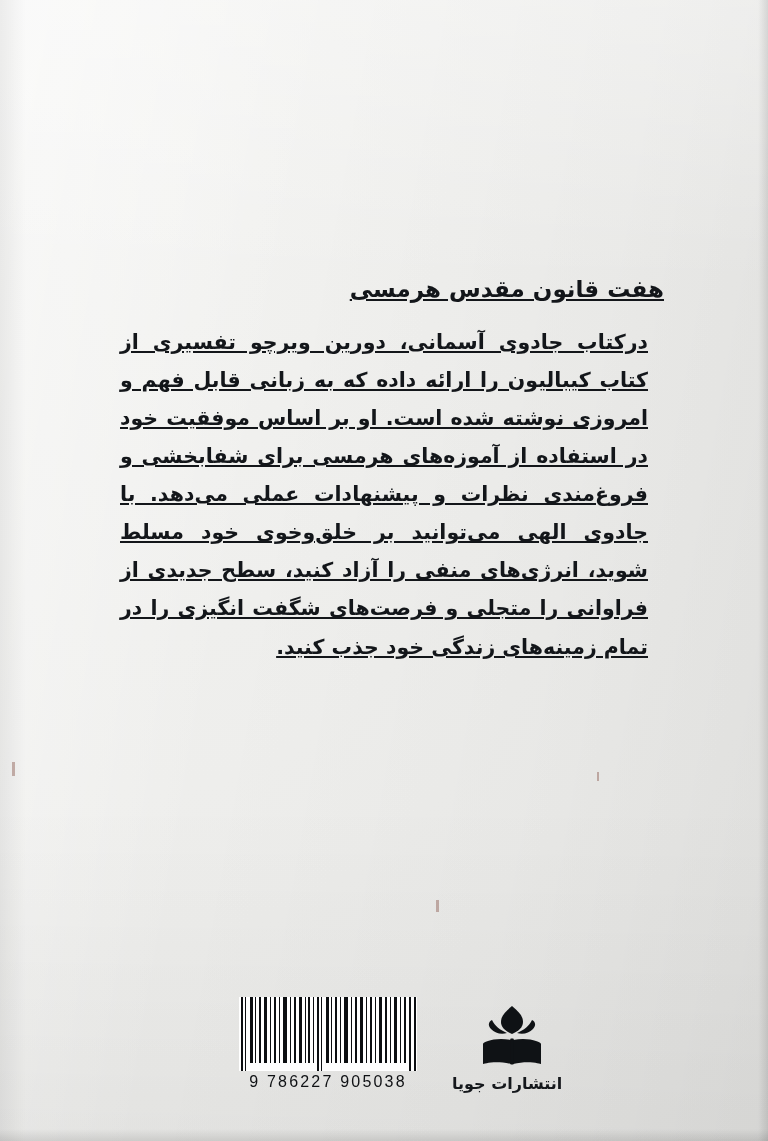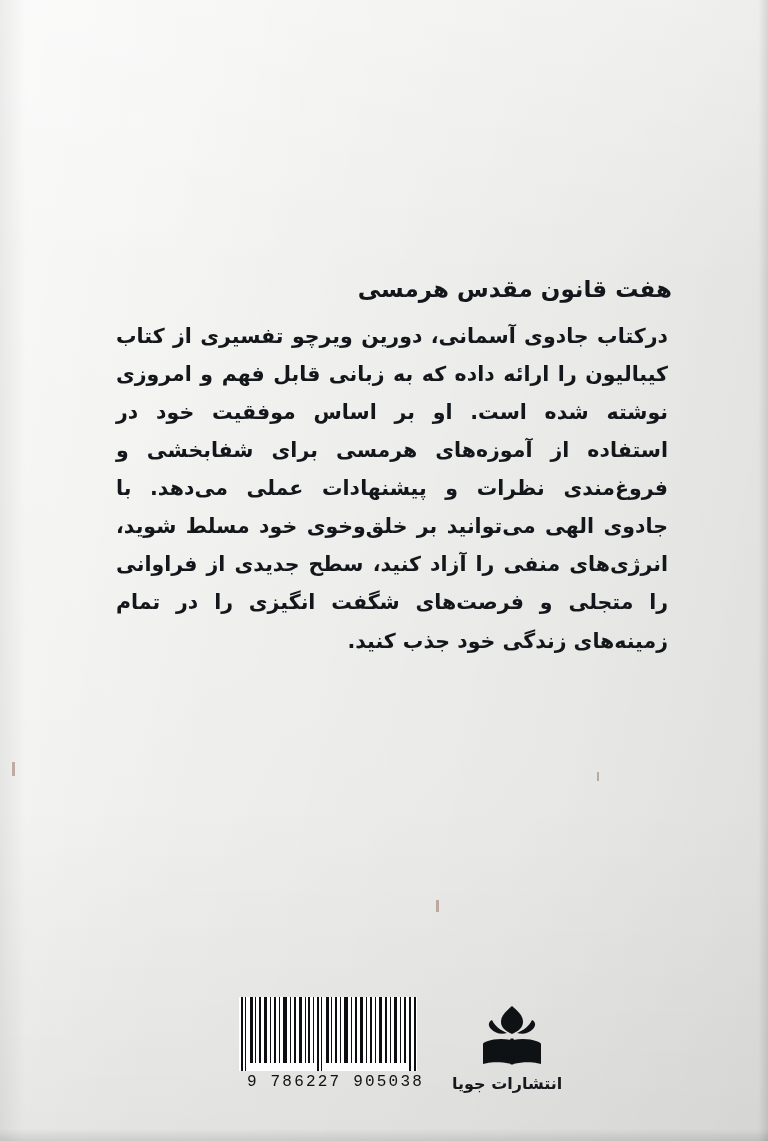--- a/index.html
+++ b/index.html
@@ -57,61 +57,62 @@
   .speck {
     position: absolute;
     background: rgba(140,90,80,0.45);
     pointer-events: none;
   }
 
   
   .blurb {
     position: absolute;
     top: 272px;
-    right: 96px;
+    right: 104px;
     width: 560px;
     text-align: justify;
     color: #13161a;
+    text-decoration: underline;
   }
   .blurb-title {
     font-size: 23px;
     font-weight: bold;
     line-height: 1.5;
     margin: 0 0 10px 0;
     text-align: right;
     letter-spacing: 0.2px;
   }
   .blurb-body {
     font-size: 20.5px;
     line-height: 1.86;
-    margin: 4px;
+    margin: 16px;
     text-align: justify;
     text-justify: inter-word;
     font-weight: 600;
   }
 
   
   .barcode-wrap {
     position: absolute;
     left: 232px;
     bottom: 50px;
     width: 192px;
   }
   .barcode {
     height: 74px;
     width: 178px;
     margin: 0 auto;
     display: block;
   }
   .barcode-digits {
-    font-family: Liberation Mono, monospace;
+    font-family: Liberation Sans, sans-serif;
     font-size: 16px;
     letter-spacing: 2.2px;
     color: #0f1114;
-    text-align: right;
+    text-align: center;
     margin-top: 2px;
     direction: ltr;
   }
 
   
   .publisher {
     position: absolute;
     left: 452px;
     bottom: 48px;
     width: 120px;

